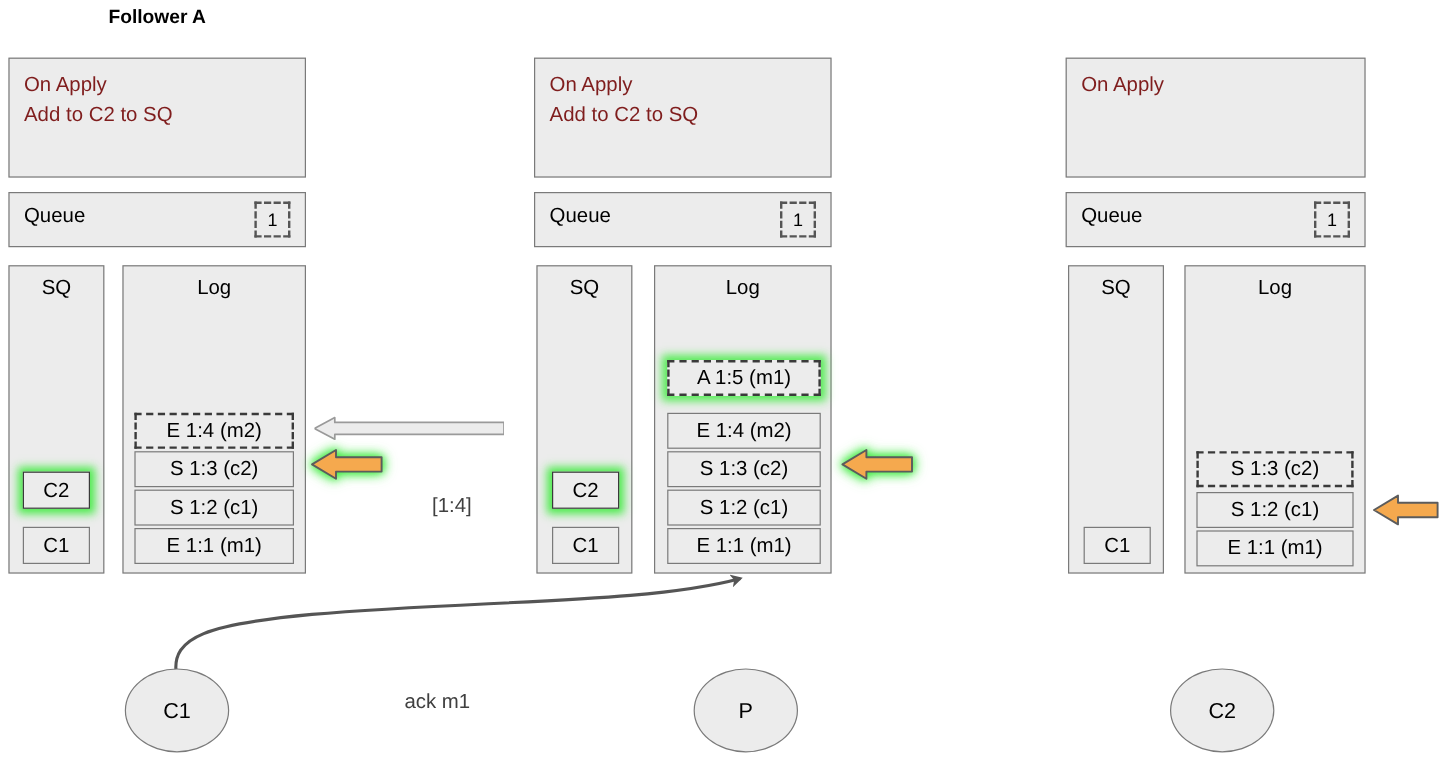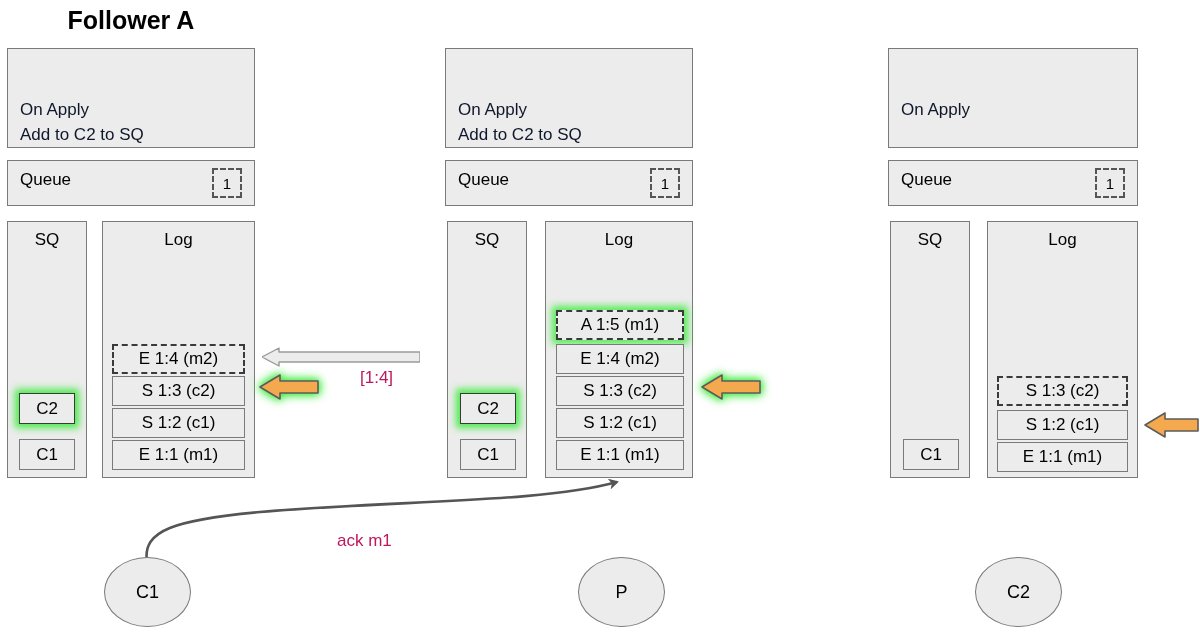--- a/index.html
+++ b/index.html
@@ -4,32 +4,31 @@
 <style>
   html,body{margin:0;padding:0;}
   body{
     width:1200px;height:641px;background:#ffffff;
     font-family:"Liberation Sans", sans-serif;
     color:#1a1a1a;position:relative;overflow:hidden;
   }
   .stage{position:absolute;left:0;top:0;width:1200px;height:641px;}
 
   .node-title{
-    position:absolute;font-size:25px;font-weight:bold;color:#000;
+    position:absolute;font-size:16px;font-weight:bold;color:#000;
     text-align:center;white-space:nowrap;
   }
 
   .panel{
     position:absolute;background:#ececec;border:1.5px solid #7a7a7a;
     box-sizing:border-box;
   }
   .panel-text{
     position:absolute;left:12px;top:10px;font-size:17px;line-height:1.45;
-    color:#0f172a;
-    margin-top:39px;
+    color:#7f1d1d;
   }
   .panel-text .it{display:block;}
 
   .queue-label{position:absolute;left:12px;top:9px;font-size:17px;color:#000;}
   .badge{
     position:absolute;right:12px;top:7px;width:30px;height:30px;
     border:2px dashed #555;box-sizing:border-box;
     display:flex;align-items:center;justify-content:center;
     font-size:15px;color:#000;background:transparent;
   }
@@ -53,21 +52,21 @@
     position:absolute;background:#ececec;border:1.5px solid #7a7a7a;
     border-radius:50%;display:flex;align-items:center;justify-content:center;
     font-size:18px;color:#000;
   }
 
   .arrow-orange{position:absolute;}
   .arrow-orange.glow svg{filter:drop-shadow(0 0 5px rgba(60,235,60,0.95)) drop-shadow(0 0 3px rgba(60,235,60,0.8));}
   .arrow-gray{position:absolute;}
 
   .edge-label{
-    position:absolute;font-size:17px;color:#be185d;white-space:nowrap;
+    position:absolute;font-size:17px;color:#404040;white-space:nowrap;margin-top:44px;
   }
   .ack-curve{position:absolute;left:0;top:0;pointer-events:none;}
 </style>
 </head>
 <body>
 
 <div class="stage">
 
   <div class="node-title" style="left:7px;top:6px;width:248px;">Follower A</div>
 
@@ -112,21 +111,21 @@
 
   <div class="panel" style="left:447px;top:221px;width:80px;height:257px;">
     <div class="col-label">SQ</div>
   </div>
   <div class="entry glowgreen" style="left:460px;top:393px;width:56px;height:31px;">C2</div>
   <div class="entry" style="left:460px;top:439px;width:56px;height:31px;">C1</div>
 
   <div class="panel" style="left:545px;top:221px;width:148px;height:257px;">
     <div class="col-label">Log</div>
   </div>
-  <div class="entry dashed glow" style="left:556px;top:310px;width:128px;height:30px;">A 1:5 (m1)</div>
+  <div class="entry dashed glow" style="left:556px;top:300px;width:128px;height:30px;">A 1:5 (m1)</div>
   <div class="entry" style="left:556px;top:344px;width:128px;height:30px;">E 1:4 (m2)</div>
   <div class="entry" style="left:556px;top:376px;width:128px;height:30px;">S 1:3 (c2)</div>
   <div class="entry" style="left:556px;top:408px;width:128px;height:30px;">S 1:2 (c1)</div>
   <div class="entry" style="left:556px;top:440px;width:128px;height:30px;">E 1:1 (m1)</div>
 
 
   <div class="panel" style="left:888px;top:48px;width:250px;height:100px;">
     <div class="panel-text">
       <span>On Apply</span>
       <span class="it"></span>

